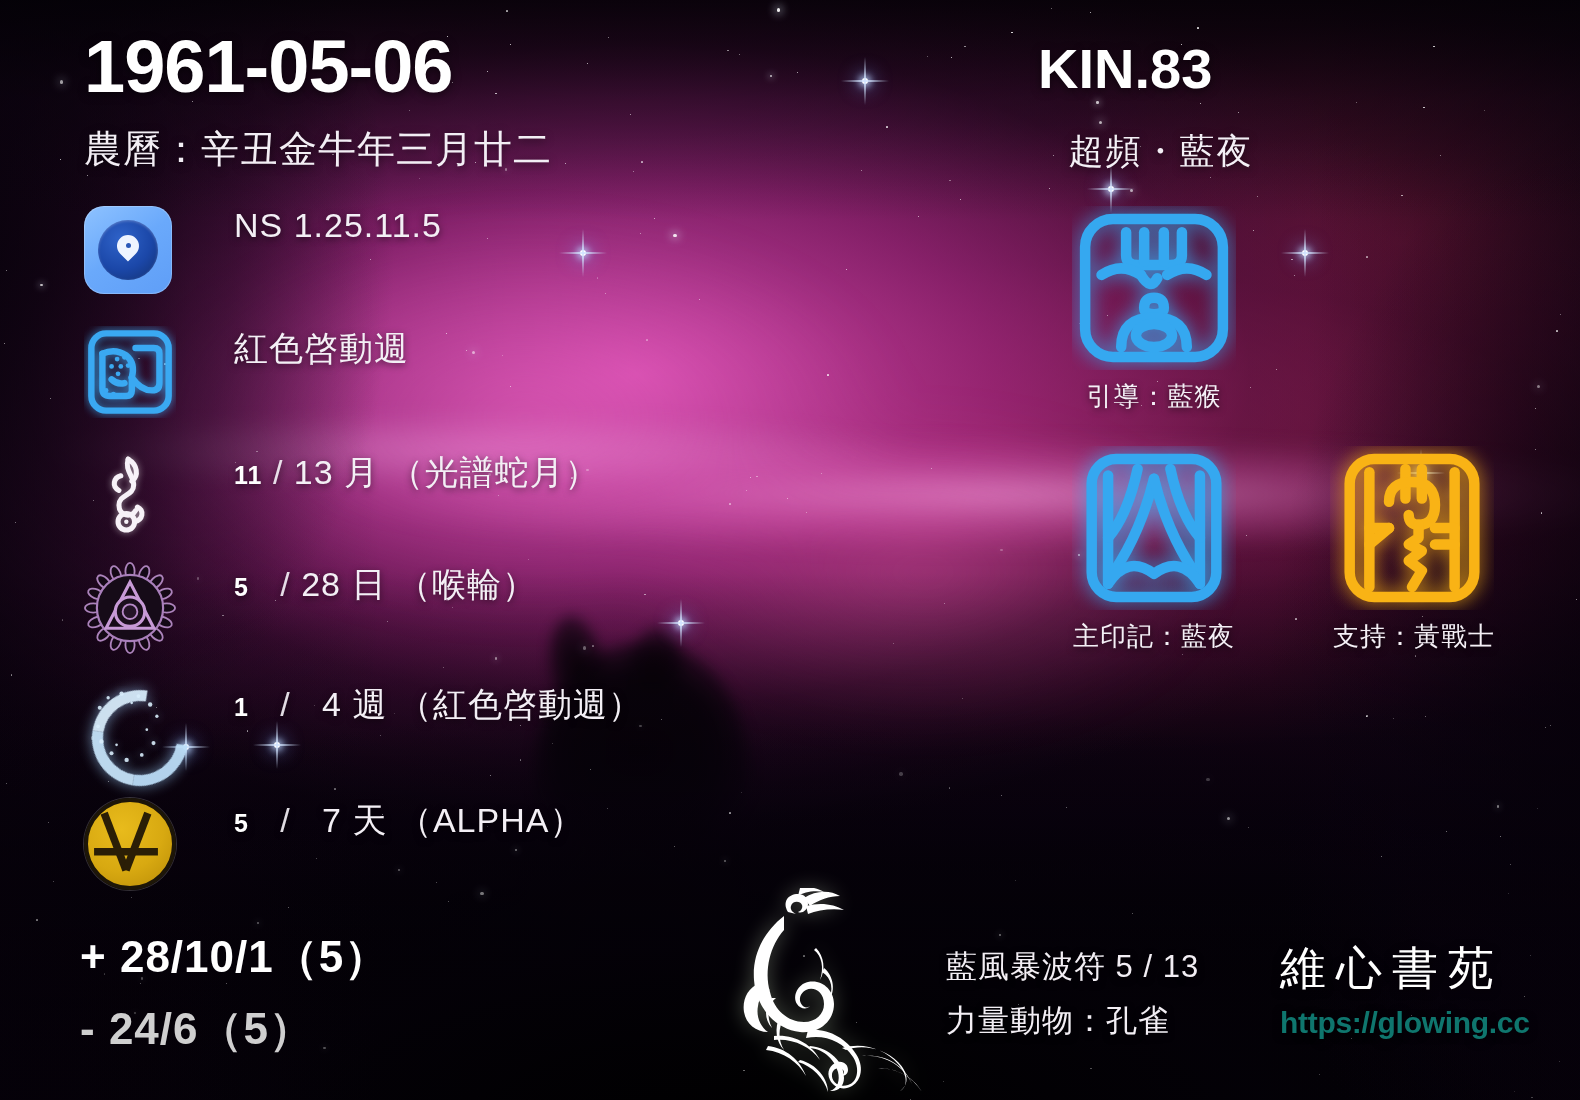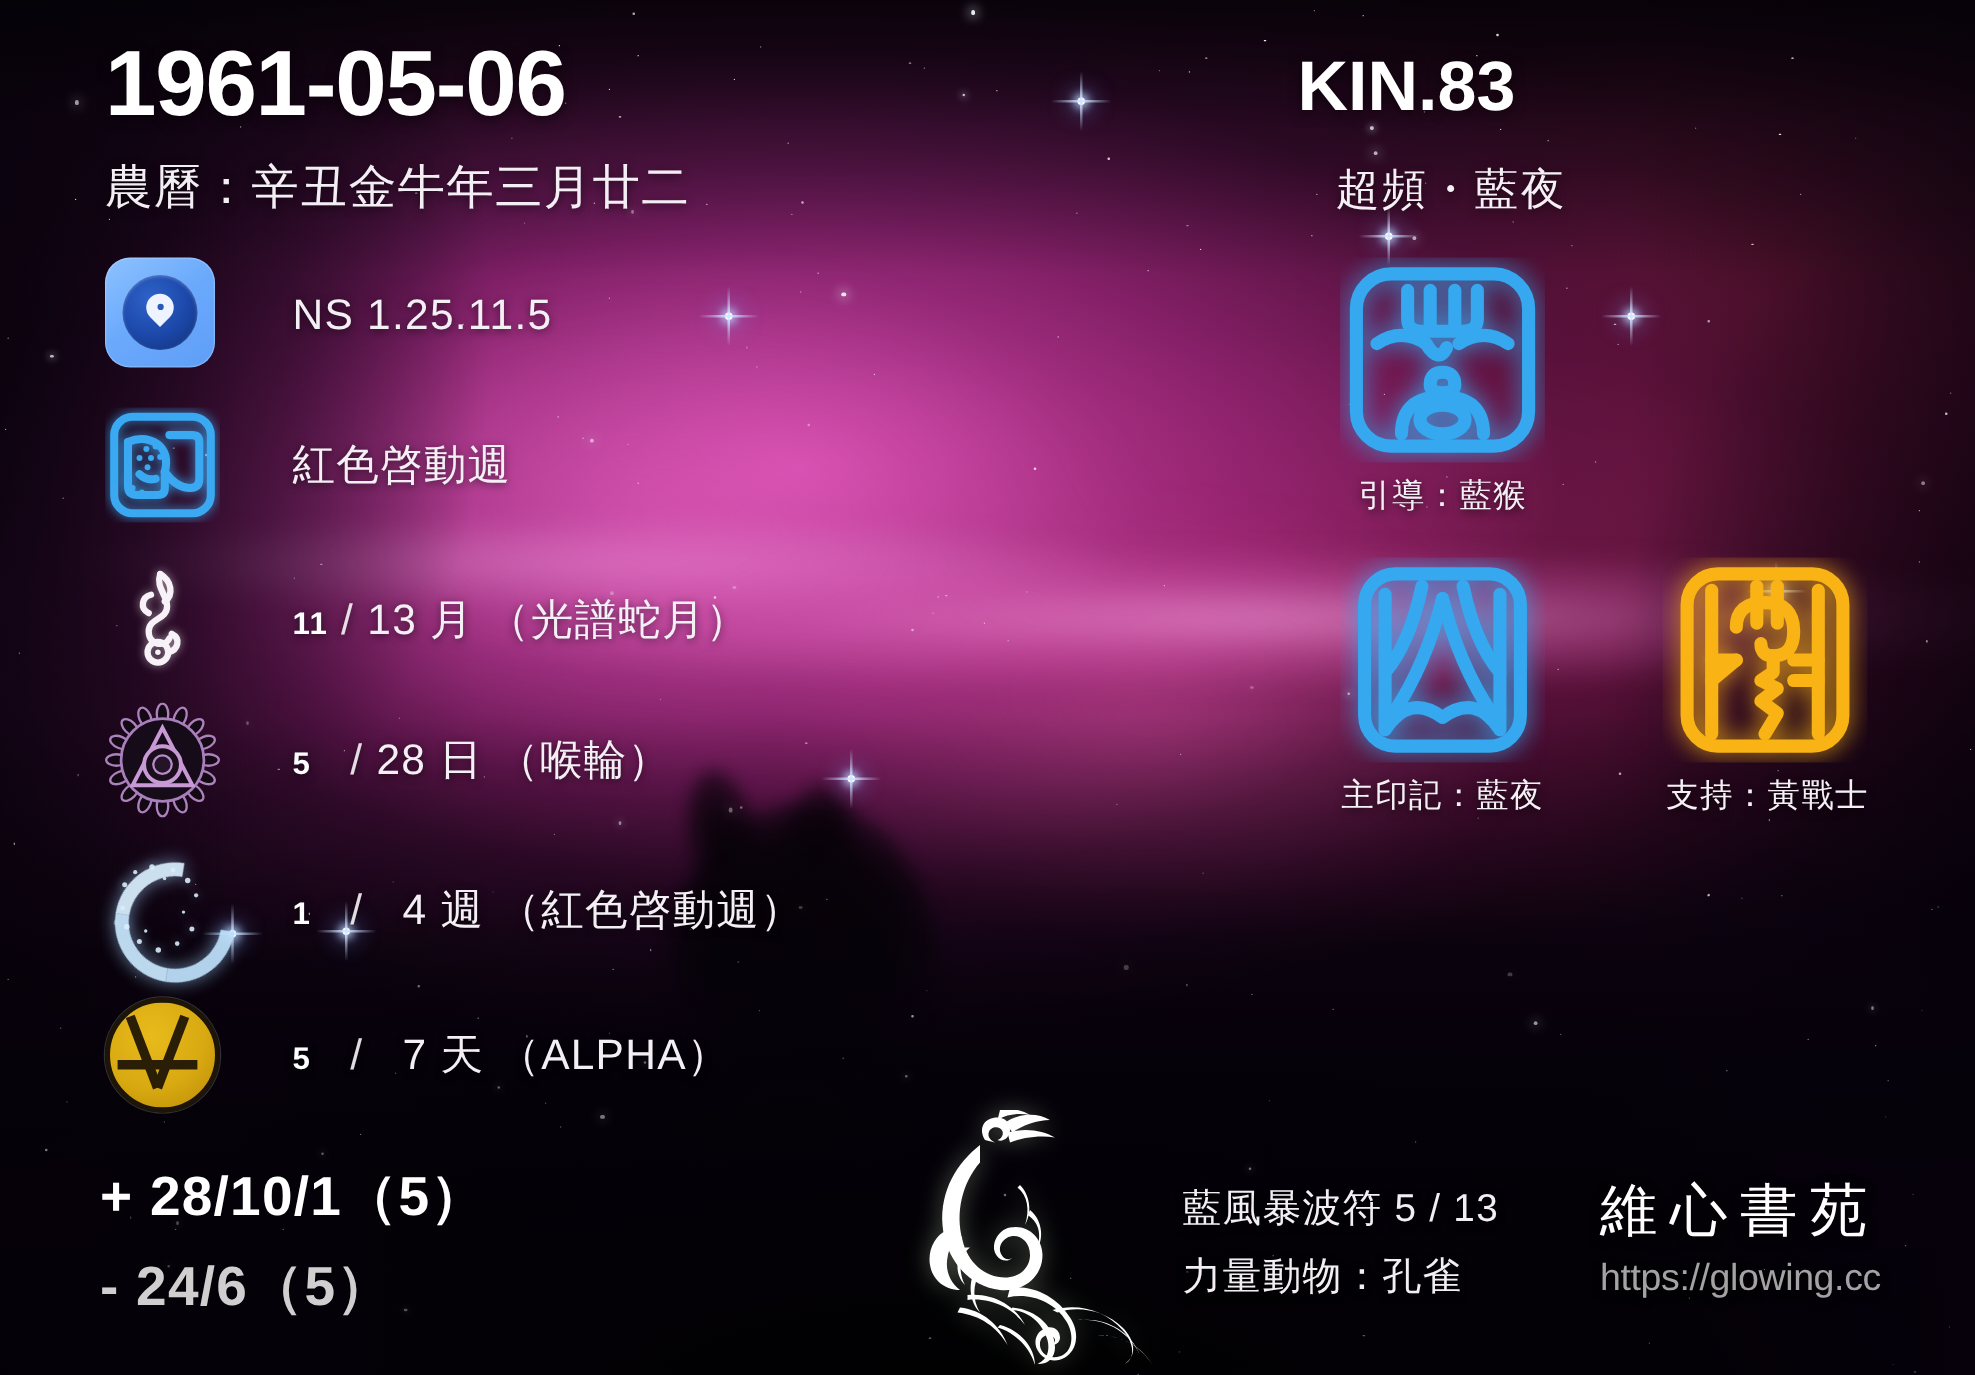--- a/index.html
+++ b/index.html
@@ -109,21 +109,21 @@
     position:absolute;left:1038px;top:36px;font-size:56px;font-weight:bold;color:#fff;
     letter-spacing:0px;text-shadow:0 2px 10px rgba(0,0,0,.55);
   }
   .kin-sub{
     position:absolute;left:1036px;top:128px;width:250px;text-align:center;
     font-size:35px;color:#f4f0f6;font-weight:300;letter-spacing:2px;
     text-shadow:0 2px 8px rgba(0,0,0,.6);
   }
 
   
-  .row{position:absolute;left:84px;display:flex;align-items:center;}
+  .row{position:absolute;left:84px;display:flex;}
   .row .ic{width:92px;height:92px;position:relative;flex:0 0 92px;}
   .row .tx{margin-left:58px;font-size:34px;color:#f3eff5;font-weight:300;white-space:nowrap;
     letter-spacing:1px;text-shadow:0 2px 7px rgba(0,0,0,.6);}
   .row .tx b{font-weight:bold;color:#fff;font-size:25px;}
   .row .tx .sl{opacity:.92;}
 
   #row1{top:206px;} #row2{top:326px;} #row3{top:450px;}
   #row4{top:562px;} #row5{top:682px;} #row6{top:798px;}
 
   .plusline{position:absolute;left:80px;top:928px;font-size:44px;font-weight:bold;color:#fff;letter-spacing:1px;}
@@ -188,21 +188,21 @@
   .wave-line1{position:absolute;left:946px;top:946px;font-size:31px;color:#f2eef4;font-weight:300;letter-spacing:1px;white-space:nowrap;text-shadow:0 2px 7px rgba(0,0,0,.7);}
   .wave-line2{position:absolute;left:946px;top:1000px;font-size:31px;color:#f2eef4;font-weight:300;letter-spacing:1px;white-space:nowrap;text-shadow:0 2px 7px rgba(0,0,0,.7);}
 
   .peacock{position:absolute;left:712px;top:888px;width:226px;height:205px;
     filter:drop-shadow(0 0 10px rgba(210,230,190,.35));}
 
   .brand{position:absolute;left:1280px;top:938px;width:290px;}
   .brand-cn{font-size:46px;color:#fff;letter-spacing:10px;
     font-family:"DejaVu Serif",serif;font-weight:300;
     text-shadow:0 2px 9px rgba(0,0,0,.6);white-space:nowrap;}
-  .brand-url{margin-top:6px;font-size:30px;font-weight:normal;color:#a3a3a3;letter-spacing:-.3px;
+  .brand-url{margin-top:6px;font-size:30px;font-weight:bold;color:#0f766e;letter-spacing:-.3px;
     text-shadow:0 2px 8px rgba(0,0,0,.6);}
 </style>
 </head>
 <body>
 
 <div id="page">
 
   <div class="bg bg-base"></div>
   <div class="bg bg-band"></div>
   <div class="bg bg-glow-pink"></div>

